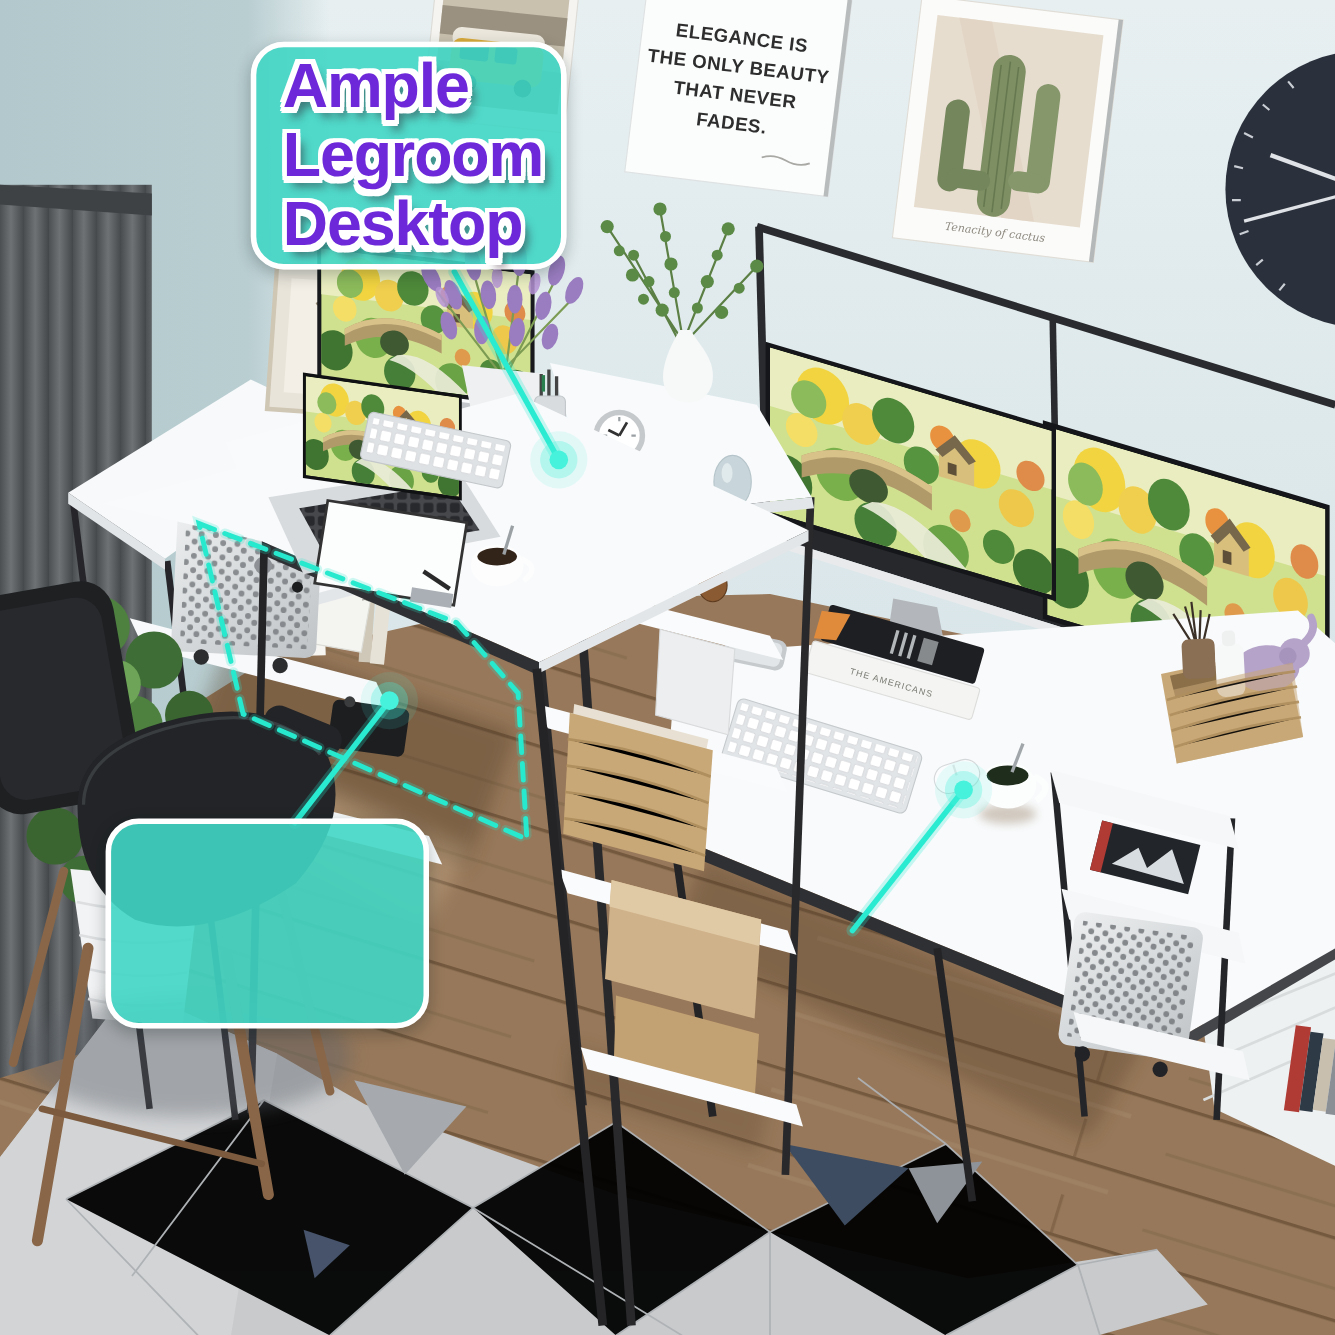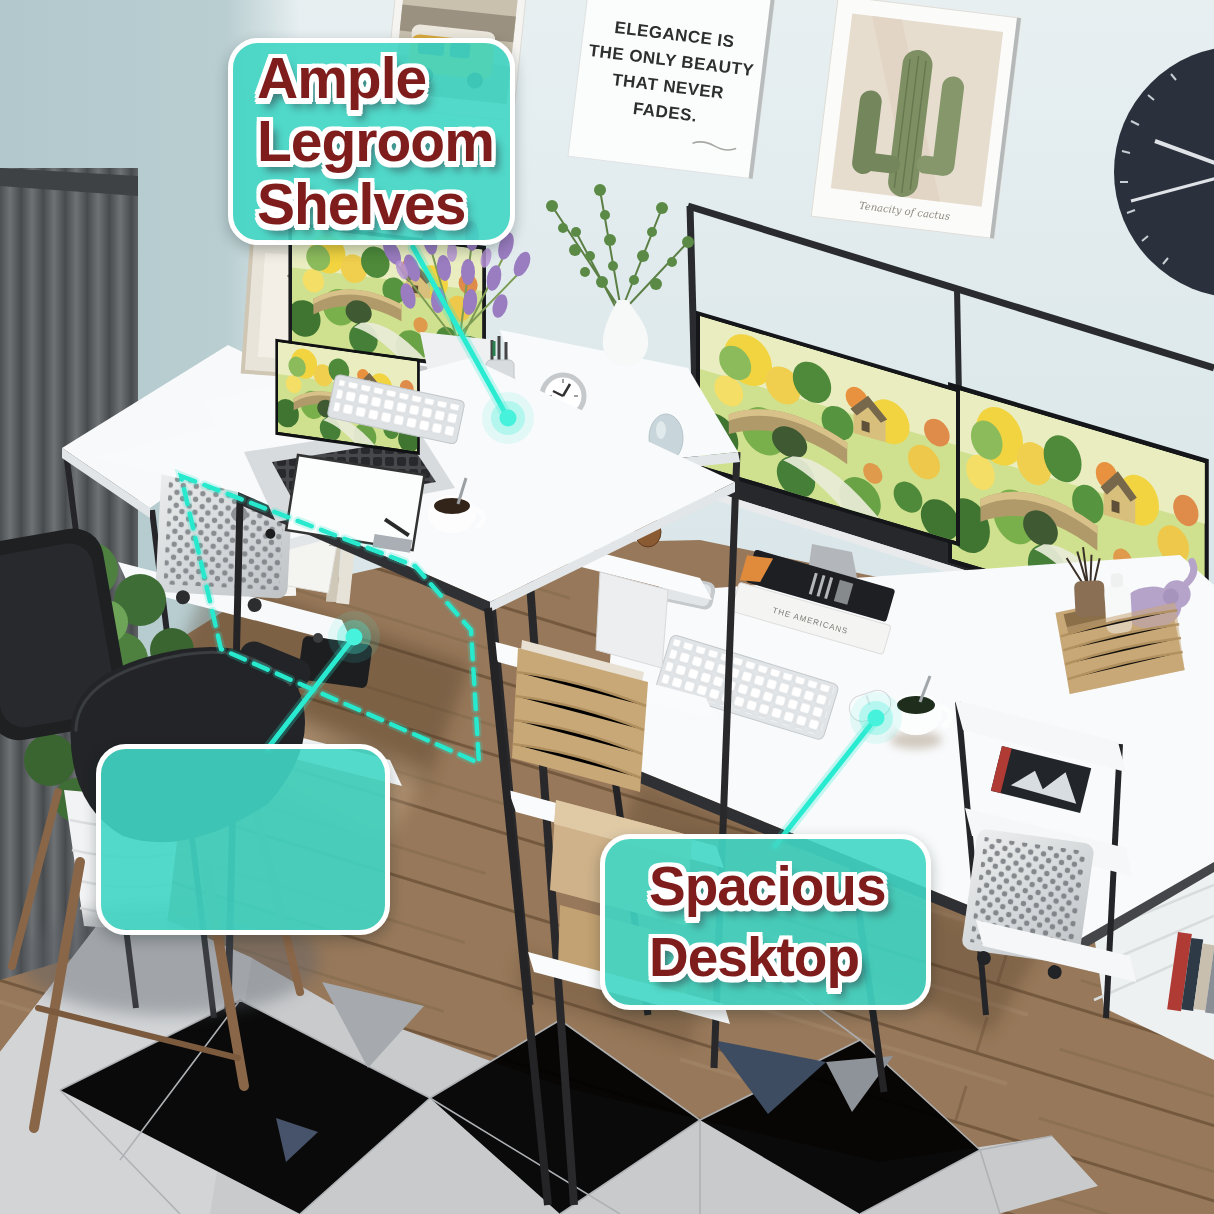--- a/index.html
+++ b/index.html
@@ -3,21 +3,21 @@
 <meta charset="utf-8">
 <style>
   html,body{margin:0;padding:0;background:#222;}
   .stage{position:relative;width:1214px;height:1214px;overflow:hidden;background:#dfe9ec;
          font-family:"Liberation Sans",sans-serif;}
   .stage svg.scene{position:absolute;left:0;top:0;z-index:1;}
   .callout{position:absolute;z-index:3;box-sizing:border-box;
            background:rgba(64,214,196,0.9);border:5px solid #fff;border-radius:30px;
            box-shadow:0 5px 14px rgba(10,30,30,.28);
            display:flex;flex-direction:column;justify-content:center;}
-  .callout .line{font-weight:bold;color:#7f1d1d;letter-spacing:-1px;
+  .callout .line{font-weight:bold;color:#6d28d9;letter-spacing:-1px;
     text-shadow:
       -4px -4px 0 #fff, 0 -4px 0 #fff, 4px -4px 0 #fff,
       -4px 0 0 #fff, 4px 0 0 #fff,
       -4px 4px 0 #fff, 0 4px 0 #fff, 4px 4px 0 #fff,
       -3px 6px 0 #fff, 3px 6px 0 #fff,
       6px 9px 9px rgba(40,10,25,.55);}
   .callout-storage{left:228px;top:38px;width:287px;height:207px;padding-left:24px;}
   .callout-storage .line{font-size:57px;line-height:1.11;}
   .callout-legroom{left:96px;top:744px;width:294px;height:191px;padding-left:18px;}
   .callout-legroom .line{font-size:59px;line-height:1.3;}
@@ -567,21 +567,17 @@
         <circle cx="354" cy="637" r="8.5" fill="#46F2DB"></circle>
     <circle cx="876" cy="718" r="26" fill="#46F2DB" opacity="0.12"></circle>
         <circle cx="876" cy="718" r="17" fill="#46F2DB" opacity="0.3"></circle>
         <circle cx="876" cy="718" r="8.5" fill="#46F2DB"></circle>
   </g>
 </svg>
 
 <div class="callout callout-storage">
   <div class="line">Ample</div>
   <div class="line">Legroom</div>
-  <div class="line">Shelves</div>
+  <div class="line">Desktop</div>
 </div>
 <div class="callout callout-legroom">
 </div>
-<div class="callout callout-desktop">
-  <div class="line">Spacious</div>
-  <div class="line">Desktop</div>
 </div>
-</div>
 
 </body></html>

